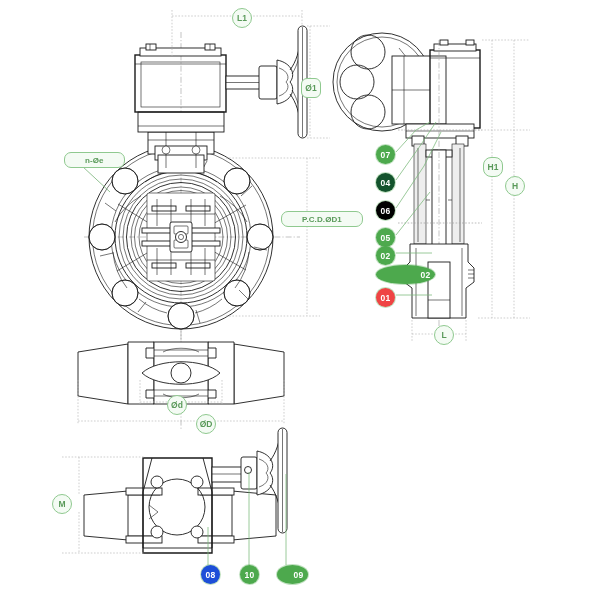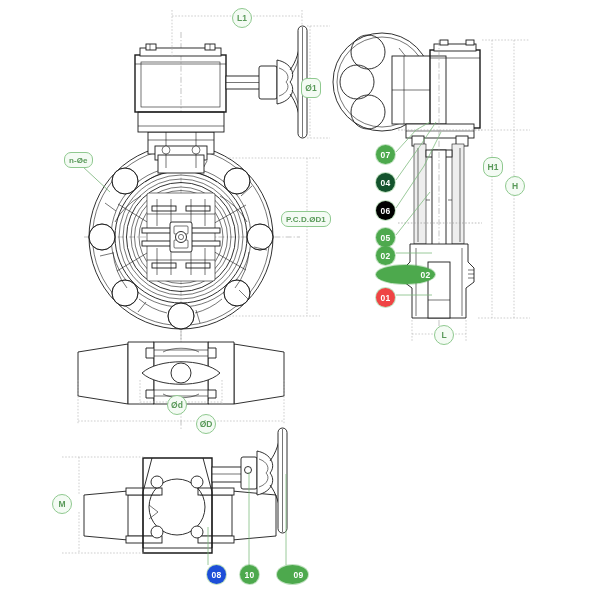--- a/index.html
+++ b/index.html
@@ -20,21 +20,21 @@
     position:absolute;border-radius:50%;
     border:1.3px solid #8fc98f;background:#f4fbf4;color:#5a9a5a;
     font-size:8.5px;font-weight:bold;
     display:flex;align-items:center;justify-content:center;
   }
   .dim-pill{
     position:absolute;border-radius:7px;
     border:1.3px solid #8fc98f;background:#f4fbf4;color:#5a9a5a;
     font-size:8px;font-weight:bold;letter-spacing:.1px;
     display:flex;align-items:center;justify-content:center;
-    padding:0 4px;height:14px;white-space:nowrap;
+    padding:0 20px;height:14px;white-space:nowrap;
   }
 </style>
 </head>
 <body>
 
 <div id="sheet">
 
   <svg class="dwg" viewBox="0 0 600 600">
     <defs>
       <style>
@@ -373,18 +373,18 @@
       <div class="dim-circle" style="left: 52px; top: 494px; width: 18px; height: 18px;">M</div>
     </div>
   <div id="part-labels">
       <div class="badge" style="left: 376px; top: 145px; background: rgb(77, 169, 77); color: rgb(255, 255, 255);">07</div>
       <div class="badge" style="left: 376px; top: 173px; background: #14532d; color: rgb(255, 255, 255);">04</div>
       <div class="badge" style="left: 376px; top: 201px; background: #000000; color: rgb(255, 255, 255);">06</div>
       <div class="badge" style="left: 376px; top: 228px; background: rgb(77, 169, 77); color: rgb(255, 255, 255);">05</div>
       <div class="badge" style="left: 376px; top: 246px; background: rgb(77, 169, 77); color: rgb(255, 255, 255);">02</div>
       <div class="badge" style="left: 376px; top: 265px; background: rgb(77, 169, 77); color: rgb(255, 255, 255); padding-left: 40px;">02</div>
       <div class="badge" style="left: 376px; top: 288px; background: #ef4444; color: rgb(255, 255, 255);">01</div>
-      <div class="badge" style="left: 207px; top: 565px; background: #1d4ed8; color: rgb(255, 255, 255);">08</div>
+      <div class="badge" style="left: 201px; top: 565px; background: #1d4ed8; color: rgb(255, 255, 255);">08</div>
       <div class="badge" style="left: 240px; top: 565px; background: rgb(77, 169, 77); color: rgb(255, 255, 255); text-align: right;">10</div>
       <div class="badge" style="left: 277px; top: 565px; background: rgb(77, 169, 77); color: rgb(255, 255, 255); padding-left: 12px;">09</div>
     </div>
 
 </div>
 
 </body></html>

